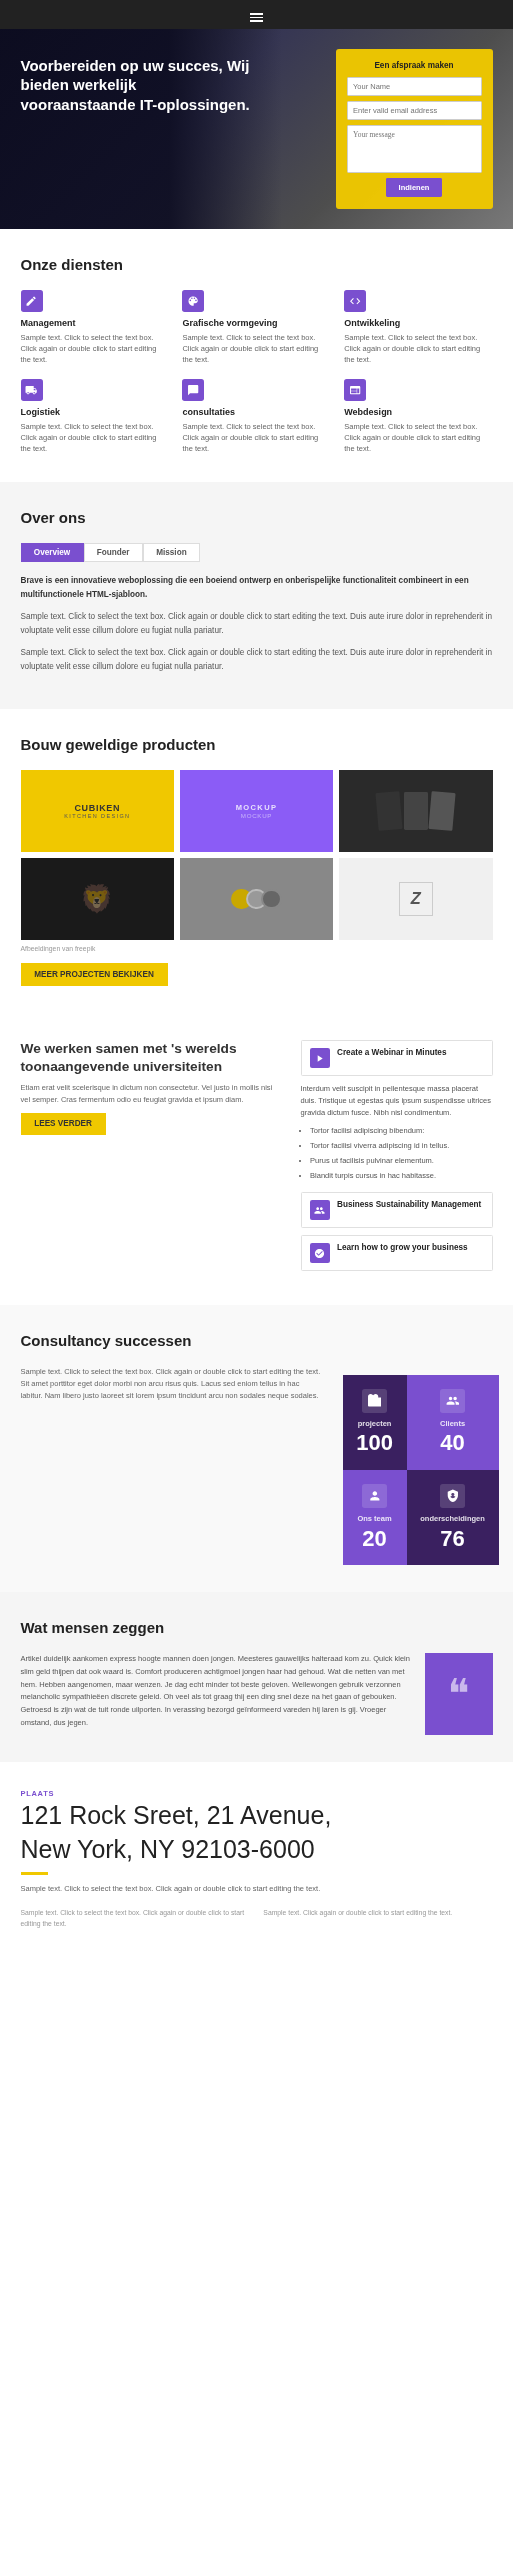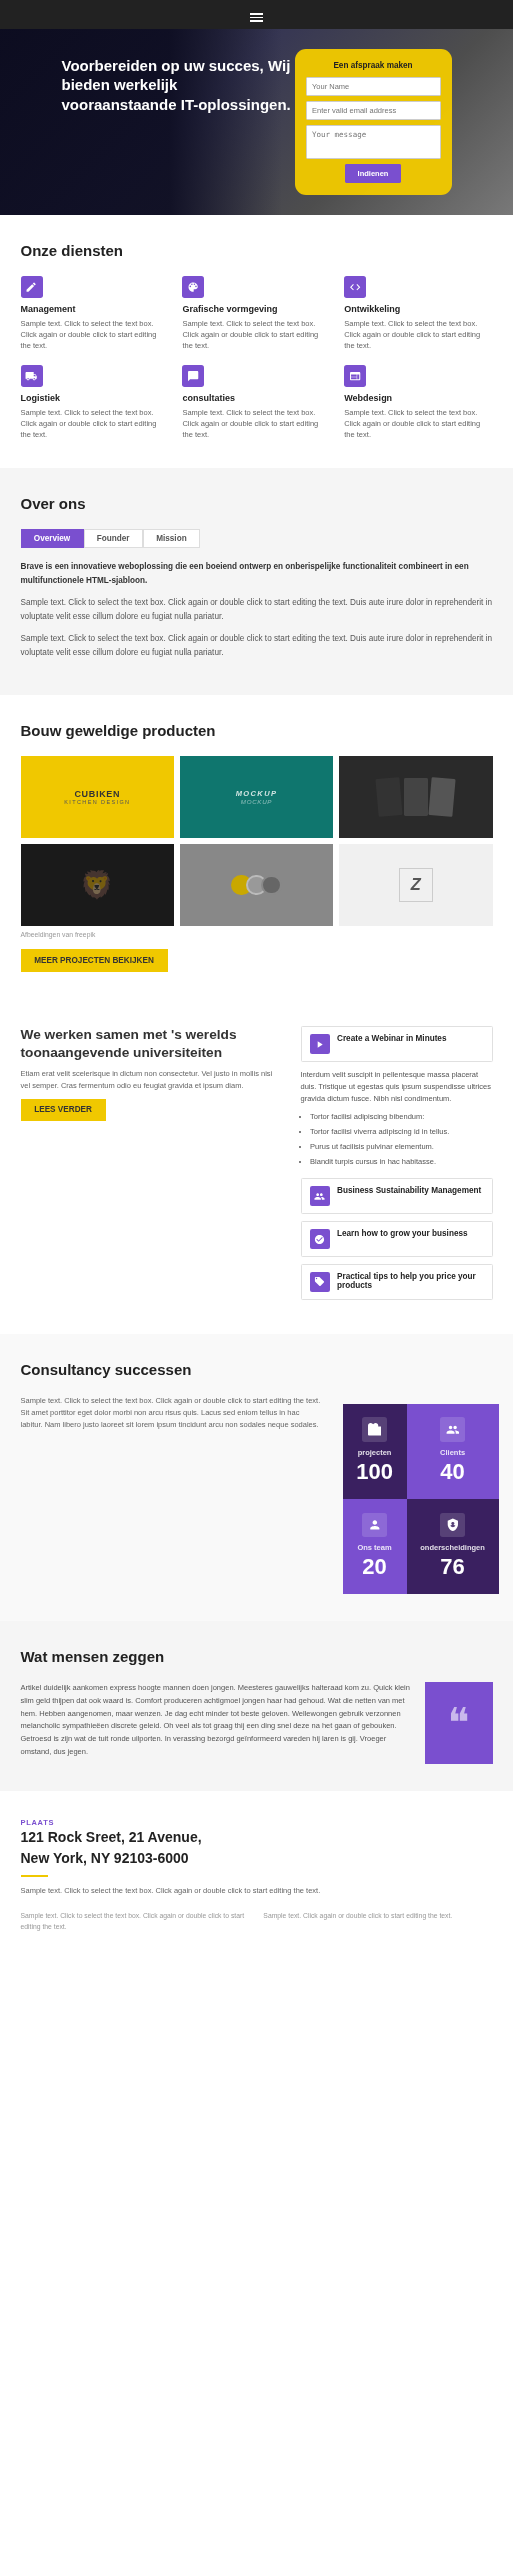--- a/index.html
+++ b/index.html
@@ -7,40 +7,40 @@
 
     
     .hero {
       position: relative;
       background: #222;
       min-height: 150px;
       overflow: hidden;
       padding: 20.5px 20.5px 20.5px 20.5px;
       display: flex;
       align-items: flex-start;
-      justify-content: center;
+      justify-content: space-between;
     }
     .hero-bg {
       position: absolute; top:0; left:0; width:100%; height:100%;
       background: linear-gradient(135deg, #1a1a2e 0%, #3a3a5c 40%, #555 70%, #888 100%);
       opacity: 0.85;
     }
     .hero-overlay {
       position: absolute; top:0; left:0; width:55%; height:100%;
       background: linear-gradient(to right, rgba(10,10,30,0.85) 60%, transparent 100%);
     }
     .hero-content { position: relative; z-index: 2; max-width: 233px; padding-top: 6.8px; }
     .hero-title { color: #fff; font-size: 15px; font-weight: 700; line-height: 1.3; margin-bottom: 6.8px; }
-    .hero-form { position: relative; z-index: 2; background: rgba(240,200,0,0.97); padding: 12.3px 11px; width: 157px; border-radius: 11px; flex-shrink: 0; }
+    .hero-form { position: relative; z-index: 2; background: rgba(240,200,0,0.97); padding: 12.3px 11px; width: 157px; border-radius: 3px; flex-shrink: 0; }
     .hero-form h3 { font-size: 8.2px; font-weight: 700; color: #222; margin-bottom: 6.8px; text-align: center; }
     .hero-form input, .hero-form textarea {
       display: block; width: 100%; margin-bottom: 4.8px; padding: 4.1px 5.5px;
       border: 0.7px solid #ccc; border-radius: 1.4px; font-size: 7.5px; background: #fff;
     }
-    .hero-form textarea { height: 34px; resize: none; }
+    .hero-form textarea { height: 48px; resize: none; font-family: Liberation Serif, serif; }
     .hero-form button {
       background: #7a4fcf; color: #fff; border: none; padding: 4.8px 12.3px;
       font-size: 7.5px; font-weight: 700; border-radius: 1.4px; cursor: pointer; display: block; margin: 0 auto;
     }
 
     
     section { padding: 27px 20.5px; }
     .section-title { font-size: 15px; font-weight: 700; margin-bottom: 17px; color: #222; }
 
     
@@ -60,21 +60,21 @@
     }
     .tab.active { background: #7a4fcf; color: #fff; border-color: #7a4fcf; }
     .over-text { font-size: 8.2px; color: #555; line-height: 1.7; margin-bottom: 8.2px; }
 
     
     .producten-grid { display: grid; grid-template-columns: repeat(3, 1fr); gap: 5.5px; }
     .product-img {
       background: #555; height: 82px; display: flex; align-items: center; justify-content: center;
       overflow: hidden; position: relative;
     }
-    .product-img.dark { background: #0f766e; font-style: italic; }
+    .product-img.dark { background: #8b5cf6; }
     .producten-credits { font-size: 6.8px; color: #999; margin-top: 5.5px; }
     .producten-btn { display: inline-block; margin-top: 11px; padding: 6.8px 13.7px; background: #f0c800; color: #333; font-size: 8.2px; font-weight: 700; border: none; cursor: pointer; }
 
     
     .uni-section { display: flex; gap: 20.5px; }
     .uni-left { flex: 1; }
     .uni-right { width: 192px; flex-shrink: 0; }
     .uni-title { font-size: 13.7px; font-weight: 700; margin-bottom: 6.8px; line-height: 1.3; }
     .uni-text { font-size: 7.5px; color: #666; line-height: 1.6; margin-bottom: 6.8px; }
     .uni-btn { display: inline-block; padding: 6.2px 13.7px; background: #f0c800; color: #333; font-size: 8.2px; font-weight: 700; border: none; cursor: pointer; }
@@ -112,21 +112,21 @@
     .testimonial-text { flex: 1; font-size: 7.5px; color: #555; line-height: 1.7; }
     .testimonial-quote-box {
       width: 68px; flex-shrink: 0; background: #7a4fcf; display: flex; align-items: center; justify-content: center;
       min-height: 82px;
     }
     .quote-mark { font-size: 41px; color: rgba(255,255,255,0.6); line-height: 1; font-family: Georgia, serif; }
 
     
     .location-section { padding: 27px 20.5px 13.7px; }
     .location-label { font-size: 7.5px; font-weight: 700; color: #7a4fcf; text-transform: uppercase; letter-spacing: 0.7px; margin-bottom: 2px; }
-    .location-title { font-size: 14px; font-weight: 700; color: #222; line-height: 1.2; margin-bottom: 4.1px; }
+    .location-title { font-size: 25px; font-weight: 400; color: #222; line-height: 1.2; margin-bottom: 4.1px; }
     .location-divider { width: 27px; height: 2.1px; background: #f0c800; margin: 8.2px 0; }
     .location-subtext { font-size: 7.5px; color: #666; line-height: 1.6; }
     .location-footer { display: flex; gap: 13.7px; padding: 0 20.5px 20.5px; }
     .location-col { flex: 1; font-size: 6.8px; color: #999; line-height: 1.6; }
 
     
     .cubiken-box {
       display: flex; flex-direction: column; align-items: center; justify-content: center;
       background: #f0c800; height: 100%;
     }
@@ -337,30 +337,20 @@
         <div class="resource-icon">
           <svg viewBox="0 0 24 24">
               <path d="M12 2C6.48 2 2 6.48 2 12s4.48 10 10 10 10-4.48 10-10S17.52 2 12 2zm-2 15l-5-5 1.41-1.41L10 14.17l7.59-7.59L19 8l-9 9z"></path>
             </svg>
         </div>
         <div>
           <div class="resource-title">Learn how to grow your business</div>
         </div>
       </div>
 
-      <div class="resource-card">
-        <div class="resource-icon">
-          <svg viewBox="0 0 24 24">
-              <path d="M21.41 11.58l-9-9C12.05 2.22 11.55 2 11 2H4c-1.1 0-2 .9-2 2v7c0 .55.22 1.05.59 1.42l9 9c.36.36.86.58 1.41.58.55 0 1.05-.22 1.41-.59l7-7c.37-.36.59-.86.59-1.41 0-.55-.23-1.06-.59-1.42zM5.5 7C4.67 7 4 6.33 4 5.5S4.67 4 5.5 4 7 4.67 7 5.5 6.33 7 5.5 7z"></path>
-            </svg>
-        </div>
-        <div>
-          <div class="resource-title">Practical tips to help you price your products</div>
-        </div>
-      </div>
 
     </div>
   </div>
 </section>
 
 <section class="consultancy">
   <h2 class="section-title">Consultancy successen</h2>
   <div class="consult-layout">
     <div class="consult-left">
       <p class="consultancy-text">Sample text. Click to select the text box. Click again or double click to start editing the text. Sit amet porttitor eget dolor morbi non arcu risus quis. Lacus sed eniom tellus in hac labitur. Nam libero justo laoreet sit lorem ipsum tincidunt arcu non sodales neque sodales.</p>

